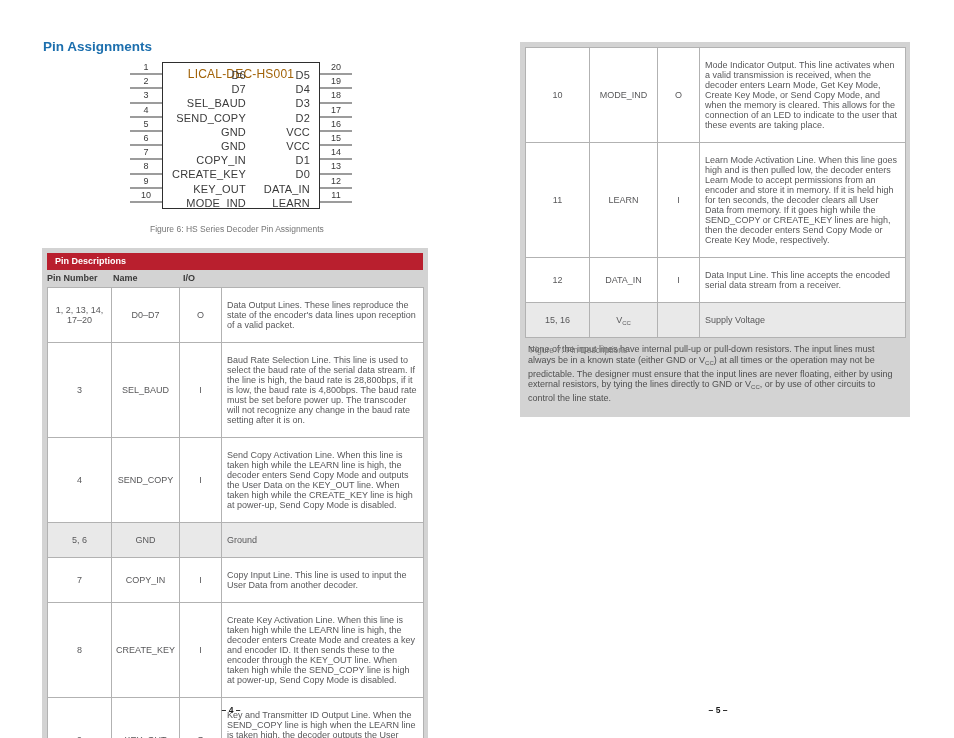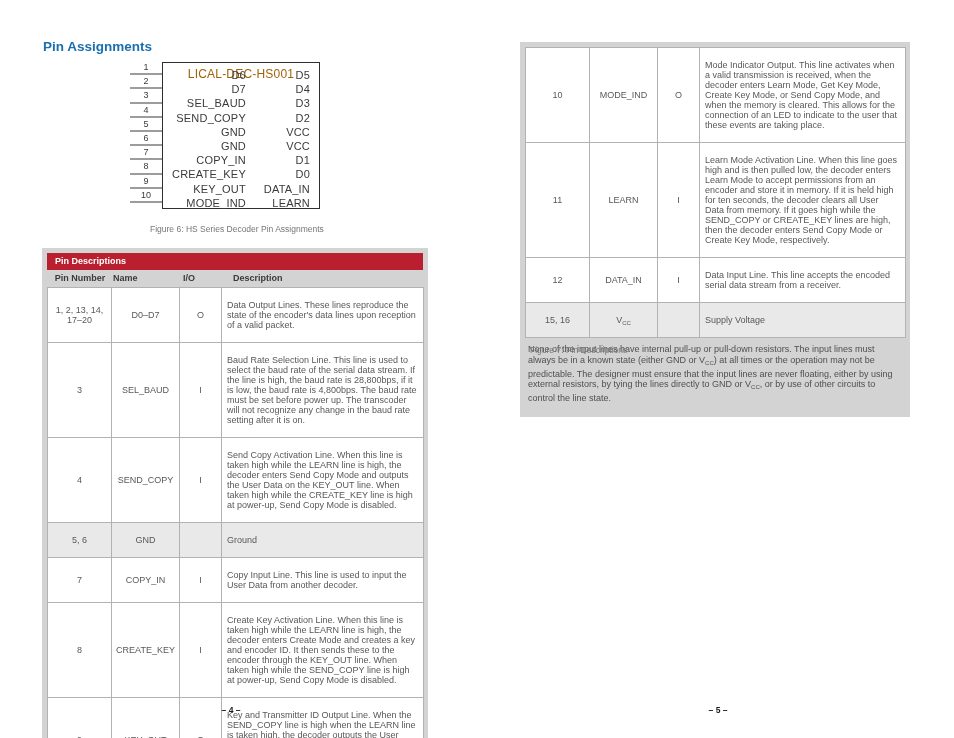--- a/index.html
+++ b/index.html
@@ -23,21 +23,21 @@
   .fig-caption{position:absolute;font-size:8.5px;color:#767676;padding-left:10px;}
   .fig6{left:140px;top:224px;}
   .fig7{left:520px;top:345px;}
 
   
   .panel{position:absolute;background:#d3d3d3;padding:5px;}
   .panel-left{left:42px;top:248px;width:376px;}
   .panel-right{left:520px;top:42px;width:380px;}
   .red-bar{height:17px;line-height:17px;background:#b91f2e;color:#ffffff;font-weight:bold;font-size:9px;padding-left:8px;}
   .col-head{display:flex;height:17px;line-height:17px;font-weight:bold;font-size:9px;color:#3a3a3a;}
-  .ch-pin{width:66px;text-align:center;}
+  .ch-pin{width:66px;text-align:left;}
   .ch-name{width:70px;text-align:left;}
   .ch-io{width:44px;text-align:left;}
   .ch-desc{flex:1;padding-left:6px;}
   table.pins{border-collapse:collapse;background:#ffffff;table-layout:fixed;}
   .panel-left table.pins{width:376px;}
   .panel-right table.pins{width:380px;}
   table.pins td{border:1px solid #b2b2b2;font-size:9px;color:#58585a;vertical-align:middle;}
   td.cc{text-align:center;padding:2px 1px;}
   td.cd{padding:12px 5px;line-height:10px;}
   tr.alt{background:#e9e9e9;}
@@ -89,31 +89,42 @@
       <div class="pin">2</div>
       <div class="pin">3</div>
       <div class="pin">4</div>
       <div class="pin">5</div>
       <div class="pin">6</div>
       <div class="pin">7</div>
       <div class="pin">8</div>
       <div class="pin">9</div>
       <div class="pin">10</div>
     </div>
+    <div class="pins-r">
+      <div class="pin">20</div>
+      <div class="pin">19</div>
+      <div class="pin">18</div>
+      <div class="pin">17</div>
+      <div class="pin">16</div>
+      <div class="pin">15</div>
+      <div class="pin">14</div>
+      <div class="pin">13</div>
+      <div class="pin">12</div>
+      <div class="pin">11</div>
+    </div>
   </div>
 
   <div class="fig-caption fig6">Figure 6: HS Series Decoder Pin Assignments</div>
 
   <div class="panel panel-left">
     <div class="red-bar">Pin Descriptions</div>
     <div class="col-head">
       <span class="ch-pin">Pin Number</span>
       <span class="ch-name">Name</span>
       <span class="ch-io">I/O</span>
-      <span class="ch-desc">Description</span>
     </div>
     <table class="pins">
       <colgroup>
           <col style="width:64px">
           <col style="width:68px">
           <col style="width:42px">
           <col style="width:202px">
         </colgroup>
       <tbody>
           <tr>

